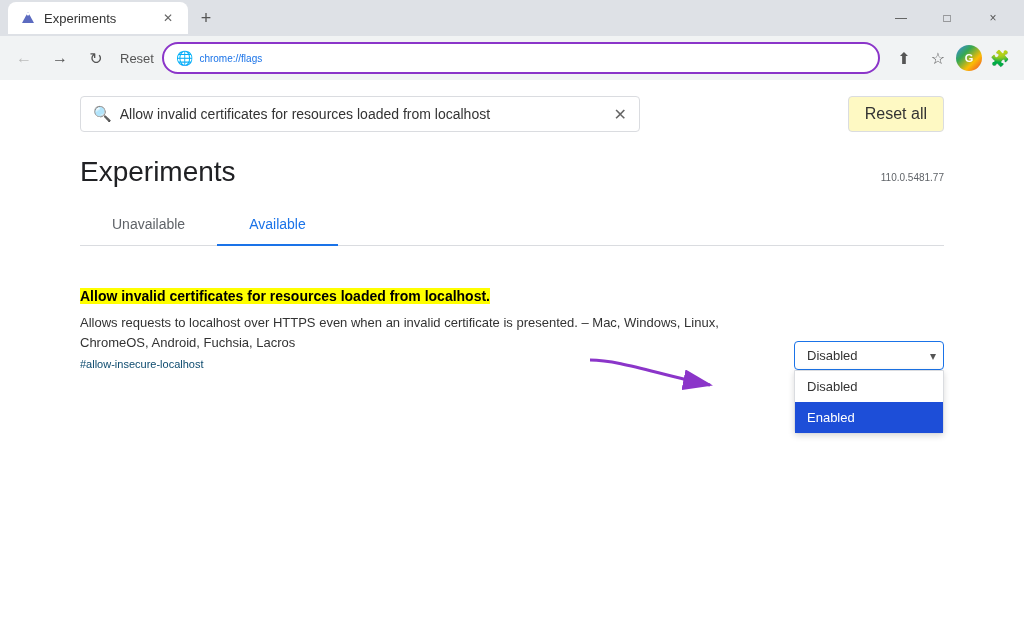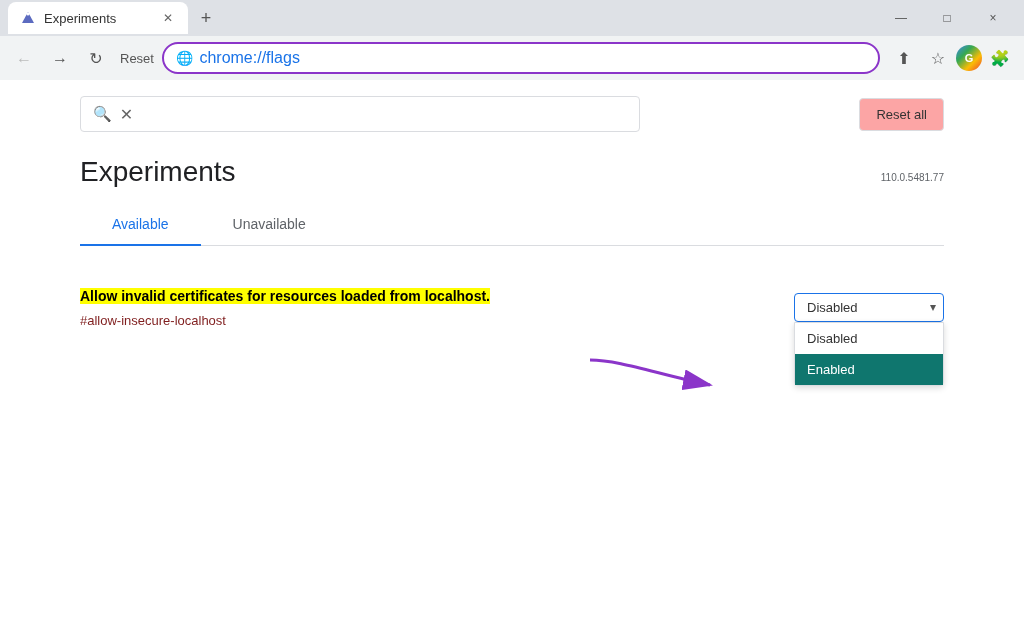--- a/index.html
+++ b/index.html
@@ -86,21 +86,21 @@
       background: #fff;
       border: 2px solid #8b35c9;
       border-radius: 20px;
       height: 32px;
       padding: 0 12px;
       gap: 6px;
     }
     .address-bar {
       border: none;
       outline: none;
-      font-size: 16px;
+      font-size: 10px;
       color: #1a73e8;
       flex: 1;
       background: transparent;
     }
     .nav-actions {
       display: flex;
       align-items: center;
       gap: 2px;
       margin-left: 4px;
     }
@@ -162,24 +162,24 @@
       border: none;
       cursor: pointer;
       color: #666;
       font-size: 16px;
       display: flex;
       align-items: center;
       justify-content: center;
     }
     .reset-all-btn {
       border: 1px solid #dadce0;
-      background: #fca5a5;
+      background: #fef9c3;
       border-radius: 4px;
       padding: 8px 16px;
-      font-size: 13px;
+      font-size: 16px;
       color: #333;
       cursor: pointer;
     }
 
     
     .experiments-header {
       display: flex;
       align-items: baseline;
       justify-content: space-between;
       margin-top: 24px;
@@ -210,42 +210,42 @@
       margin-bottom: -1px;
     }
     .tab-item.active {
       color: #1a73e8;
       border-bottom: 2px solid #1a73e8;
     }
 
     
     .feature-item {
       display: flex;
-      align-items: center;
+      align-items: flex-end;
       justify-content: space-between;
       padding: 16px 0;
       gap: 60px;
     }
     .feature-text { flex: 1; }
     .feature-title {
       font-size: 14px;
       font-weight: bold;
       background: #ffff00;
       display: inline;
       line-height: 1.5;
     }
     .feature-description {
       font-size: 13px;
       color: #333;
       margin-top: 6px;
       line-height: 1.5;
     }
     .feature-link {
-      font-size: 13px;
-      color: #7f1d1d;
+      font-size: 11px;
+      color: #0c4a6e;
       text-decoration: none;
       display: block;
       margin-top: 6px;
     }
 
     
     .dropdown-container {
       position: relative;
       min-width: 150px;
     }
@@ -282,21 +282,21 @@
       z-index: 100;
       margin-top: 0;
     }
     .dropdown-option {
       padding: 8px 12px;
       font-size: 13px;
       cursor: pointer;
       color: #333;
     }
     .dropdown-option.selected {
-      background: #0f766e;
+      background: #1d4ed8;
       color: #fff;
     }
 
     
     .annotation-arrow {
       position: absolute;
       left: 580px;
       top: 340px;
       pointer-events: none;
       z-index: 200;
@@ -349,38 +349,40 @@
     <div class="google-icon">G</div>
     <button class="nav-action-btn">🧩</button>
   </div>
 </div>
 
 <div class="main-content">
 
   <div class="search-section">
     <div class="search-bar">
       <span style="color:#5f6368;font-size:15px;">🔍</span>
+      <input class="search-input" type="text" value="Allow invalid certificates for resources loaded from localhost" style="">
       <button class="clear-btn">✕</button>
     </div>
     <button class="reset-all-btn">Reset all</button>
   </div>
 
   <div class="experiments-header">
     <h1 class="experiments-title">Experiments</h1>
     <span class="version-number">110.0.5481.77</span>
   </div>
 
   <div class="tabs-container">
+    <div class="tab-item">Unavailable</div>
     <div class="tab-item active">Available</div>
-    <div class="tab-item">Unavailable</div>
   </div>
 
   <div class="feature-item">
     <div class="feature-text">
       <span class="feature-title">Allow invalid certificates for resources loaded from localhost.</span>
+      <p class="feature-description">Allows requests to localhost over HTTPS even when an invalid certificate is presented. – Mac, Windows, Linux, ChromeOS, Android, Fuchsia, Lacros</p>
       <a class="feature-link" href="#">#allow-insecure-localhost</a>
     </div>
     <div class="dropdown-container">
       <select class="dropdown-select">
         <option>Default</option>
         <option selected="">Disabled</option>
         <option>Enabled</option>
       </select>
       <span class="dropdown-arrow">▾</span>
       

